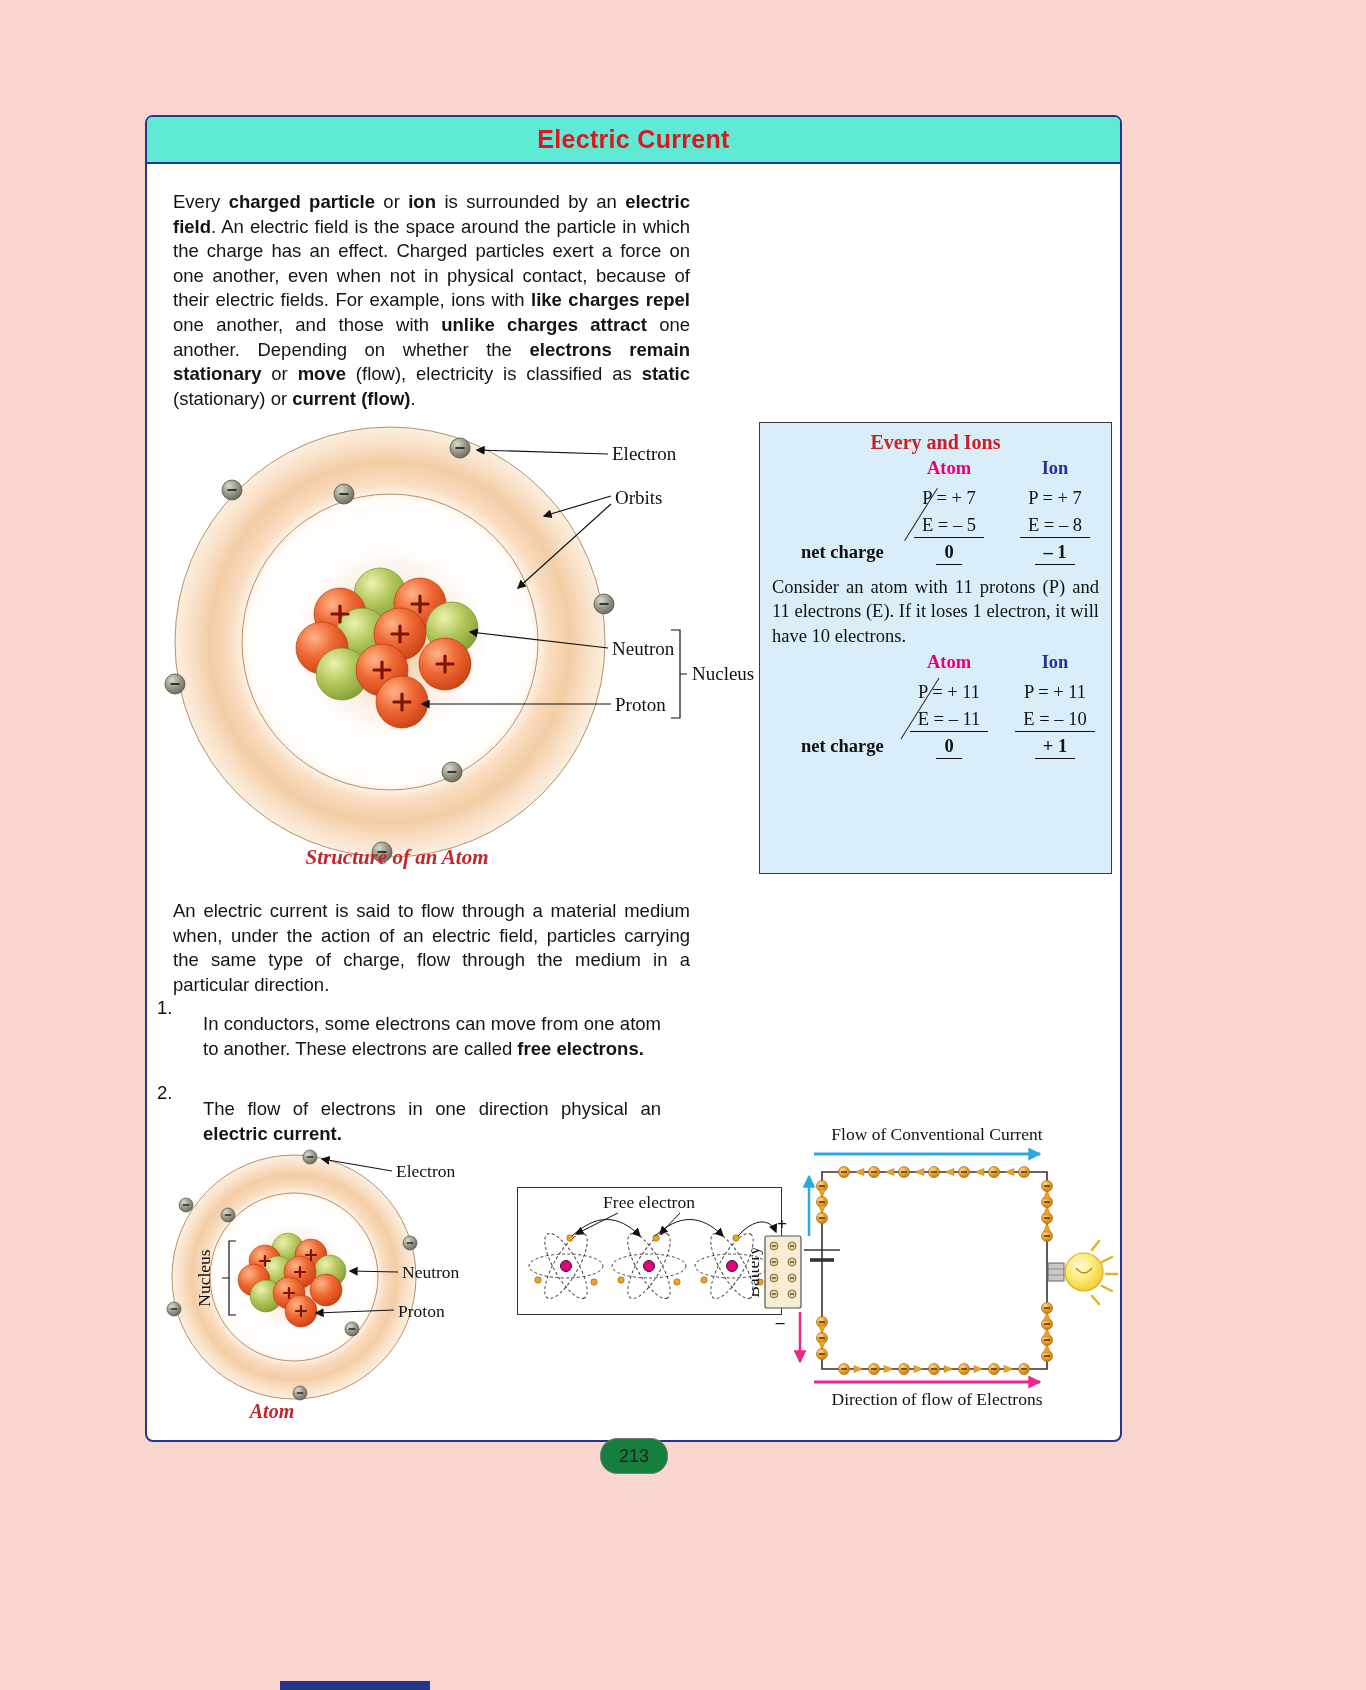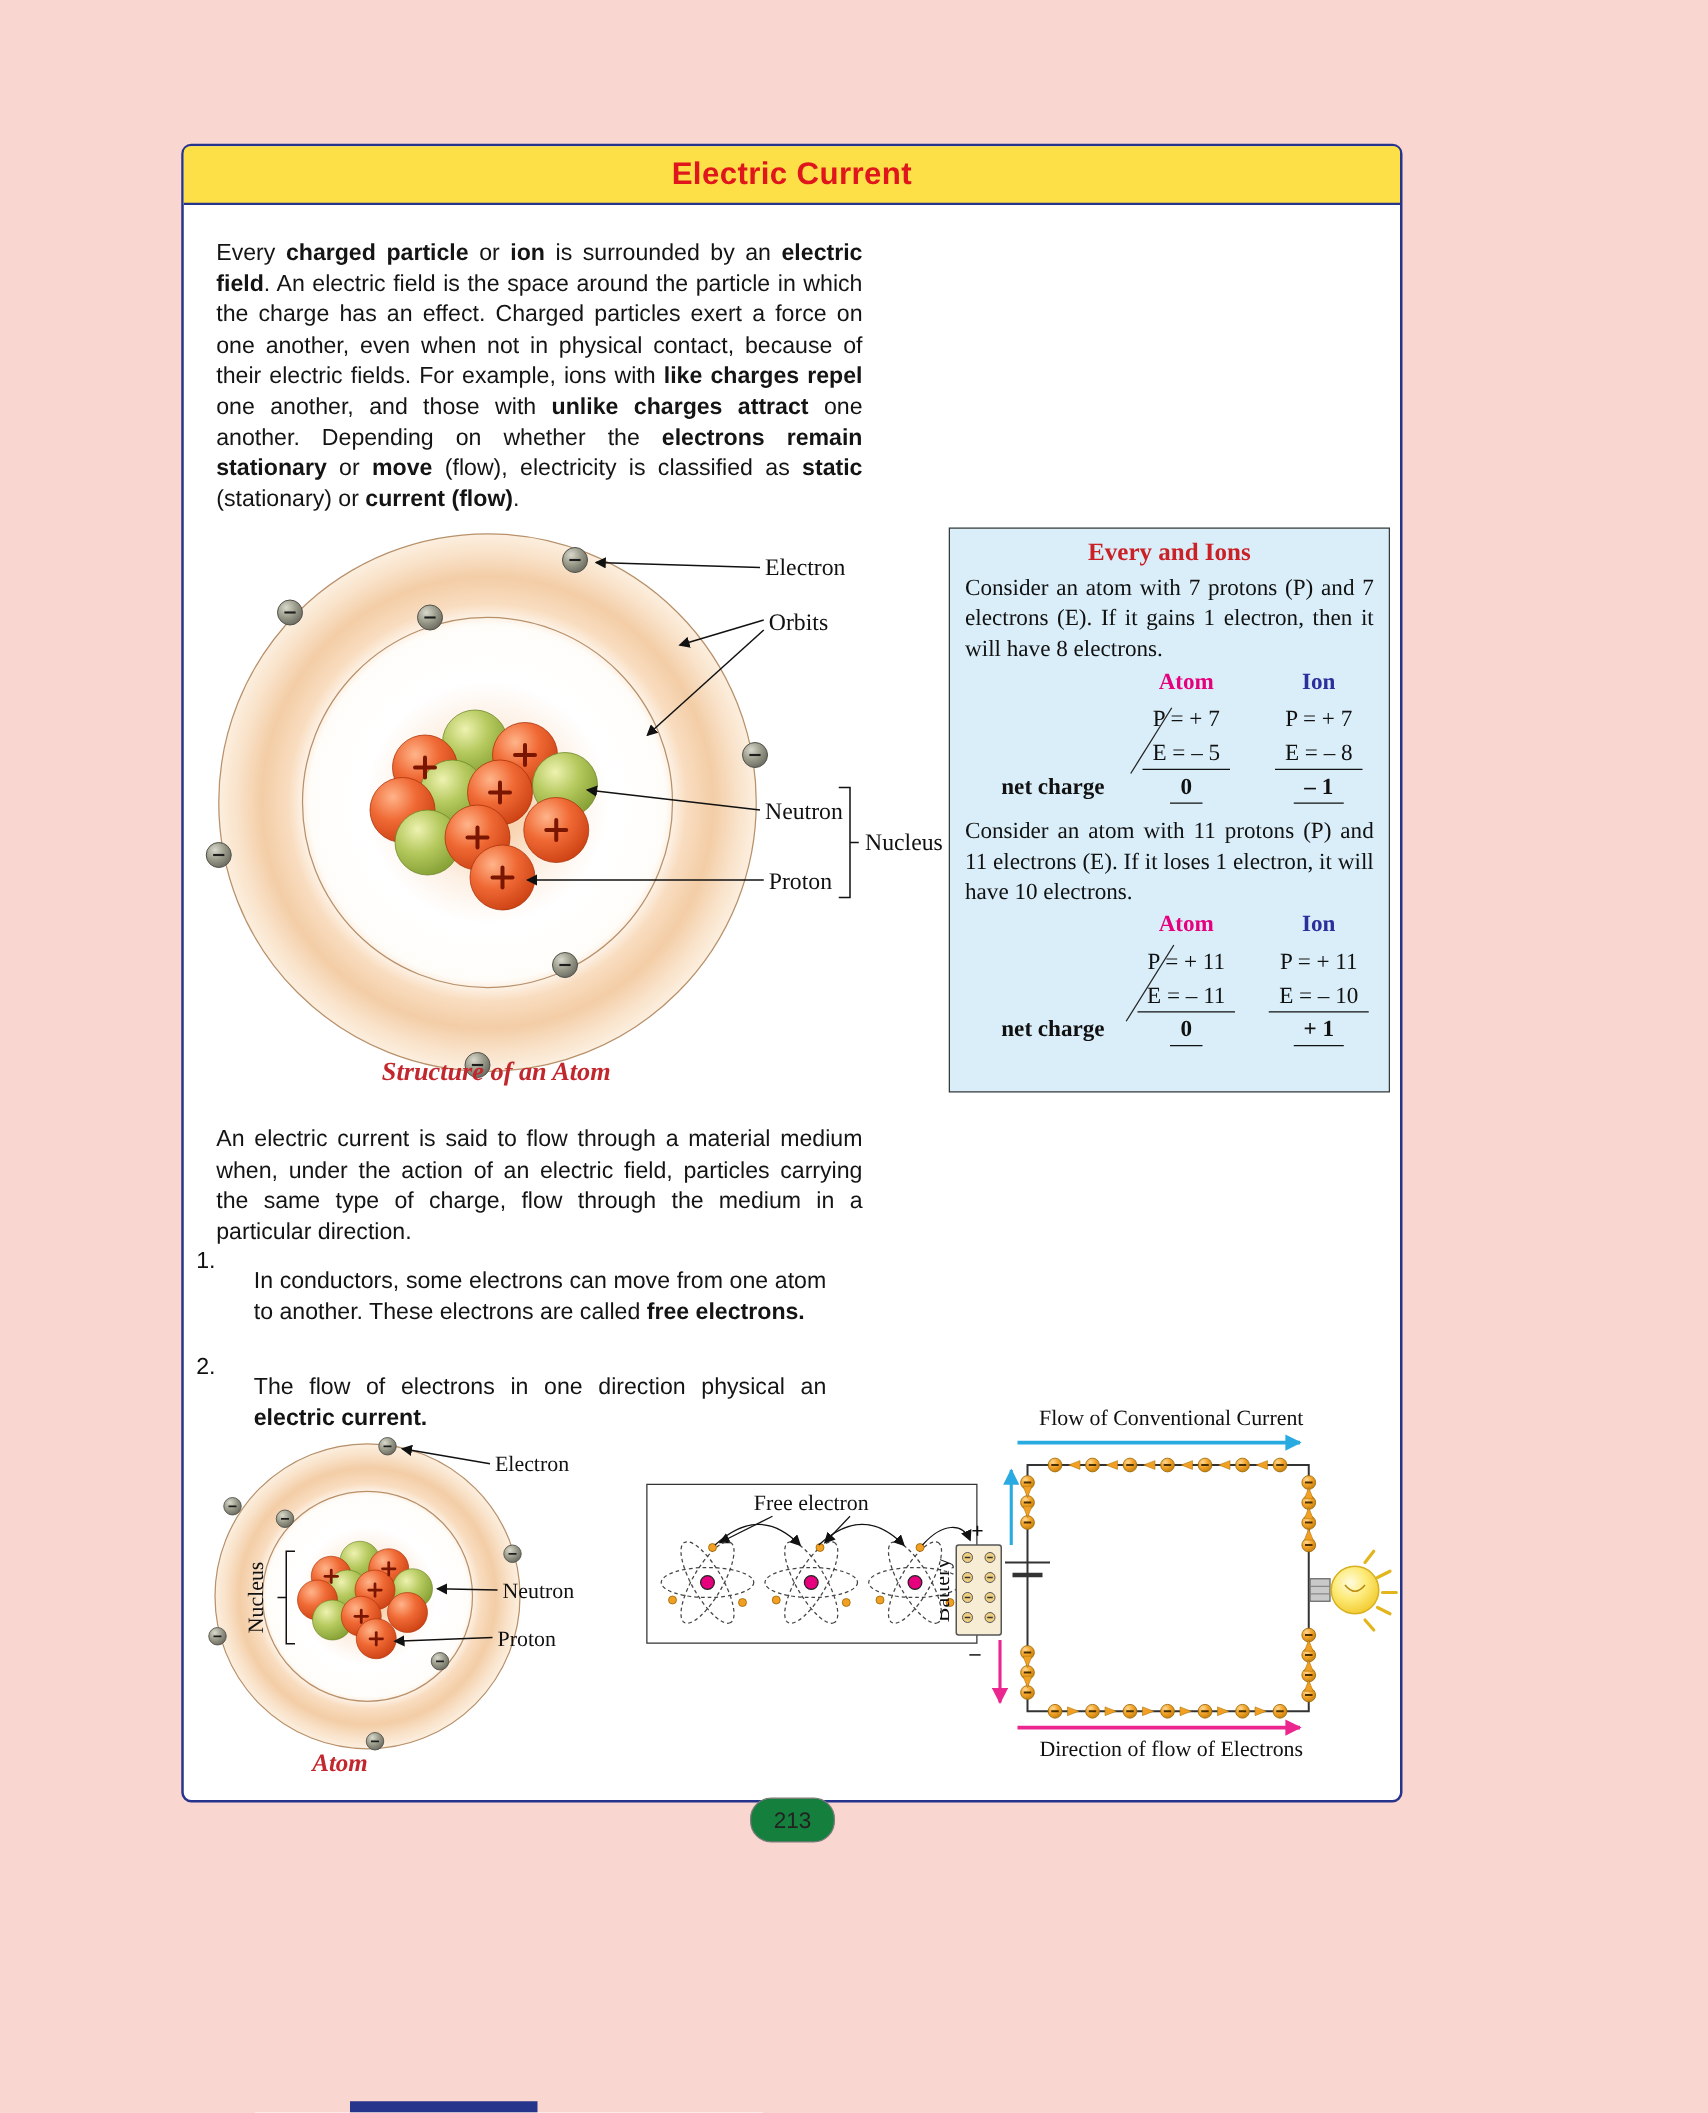--- a/index.html
+++ b/index.html
@@ -10,21 +10,21 @@
     color:#111;
   }
   .abs { position:absolute; }
   .main-box {
     position:absolute; left:145px; top:115px; width:977px; height:1327px;
     background:#ffffff; border:2.5px solid #27348b; border-radius:8px;
     box-sizing:border-box;
   }
   .header {
     position:absolute; left:0; top:0; right:0; height:45px;
-    background:#fde047; border-bottom:2.5px solid #27348b;
+    background:#5eead4; border-bottom:2.5px solid #27348b;
     border-radius:5px 5px 0 0;
     display:flex; align-items:center; justify-content:center;
   }
   .page-title { font-size:25px; font-weight:bold; color:#e0161d; letter-spacing:.3px; }
   .body-text { margin:16px; font-size:18.5px; line-height:1.33; text-align:justify; color:#141414; }
   .seg-bold { font-weight:700; }
   .caption {
     font-family:"Liberation Serif", serif; font-style:italic; font-weight:bold;
     color:#c2272d; text-align:center; font-size:21px;
   }
@@ -210,21 +210,20 @@
     <text class="svg-label" x="463" y="80">Orbits</text>
     <text class="svg-label" x="460" y="231">Neutron</text>
     <text class="svg-label" x="540" y="256">Nucleus</text>
     <text class="svg-label" x="463" y="287">Proton</text>
   </svg>
 
   <div class="caption abs" style="left:40px; top:728px; width:420px;">Structure of an Atom</div>
 
   <div class="ai-box">
     <div class="ai-title">Every and Ions</div>
-    <p class="ai-para">Consider an atom with 7 protons (P) and 7 electrons (E). If it gains 1 electron, then it will have 8 electrons.</p>
 
     <div class="ai-table">
       <div class="ai-row ai-head">
         <span class="c0"></span>
         <span class="c1 atom-h">Atom</span>
         <span class="c2 ion-h">Ion</span>
       </div>
       <div class="ai-row">
         <span class="c0"></span>
         <span class="c1">P = + 7</span>

